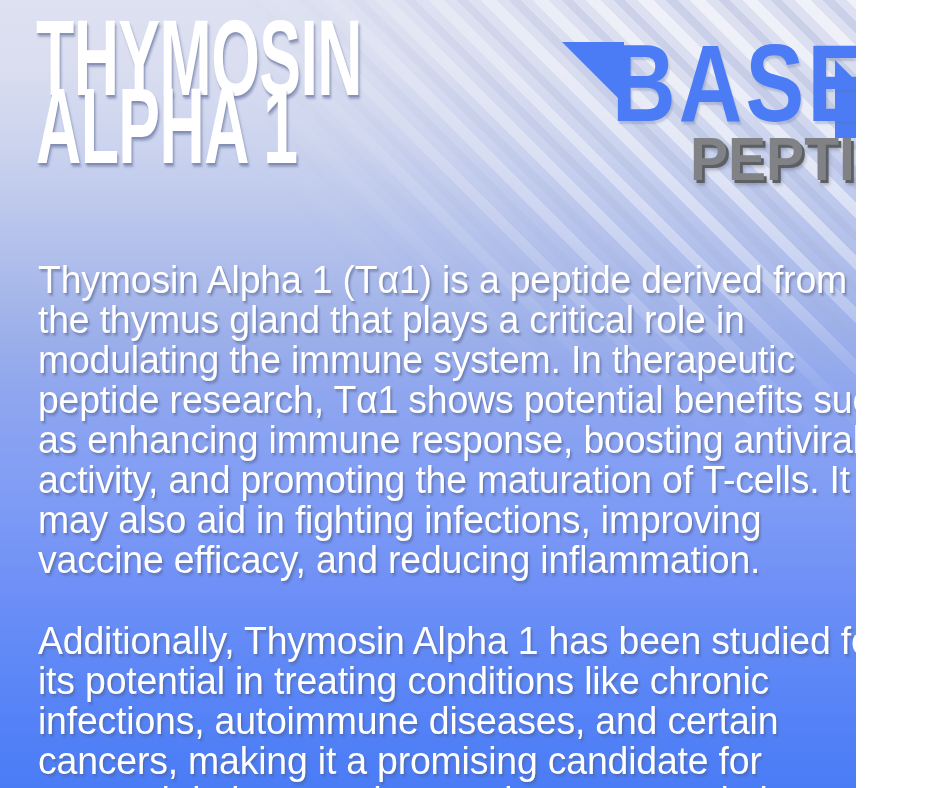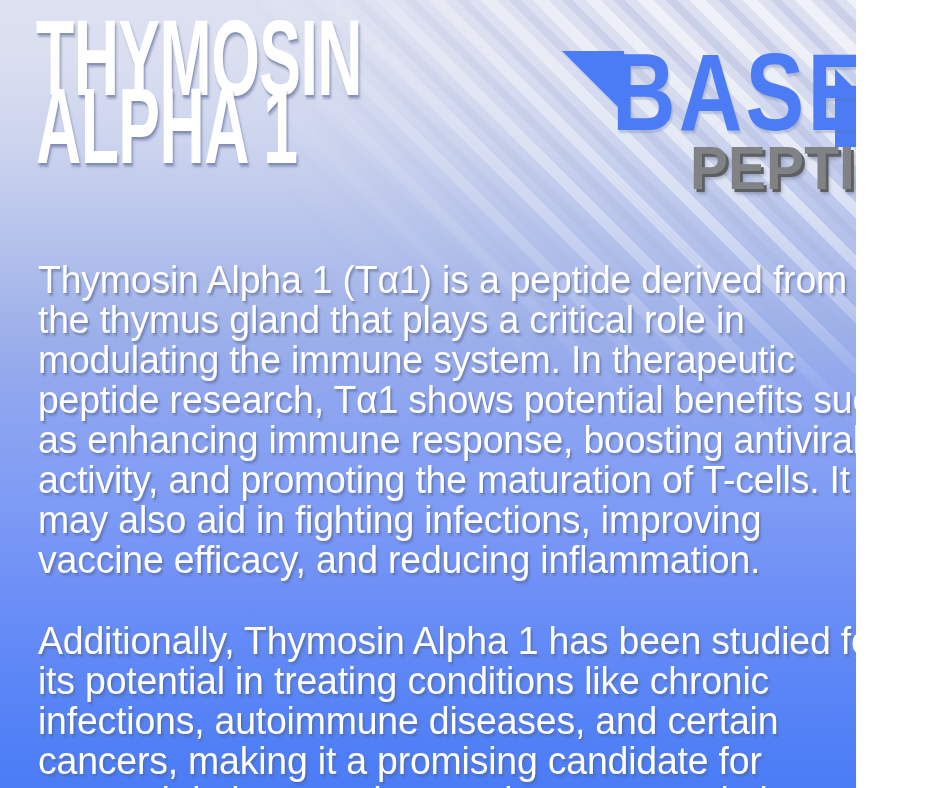--- a/index.html
+++ b/index.html
@@ -85,21 +85,21 @@
        1px 2px 1px rgba(90,105,150,0.35);
   }
   #headline-line-2 {
     margin-top: -16px;
   }
 
   
   #logo {
     position: absolute;
     left: 560px;
-    top: 29px;
+    top: 20px;
     width: 380px;
     height: 165px;
   }
   #logo-tri-left {
     position: absolute;
     left: 2px;
     top: 22px;
     width: 0;
     height: 0;
     border-top: 62px solid #4b7cf5;

